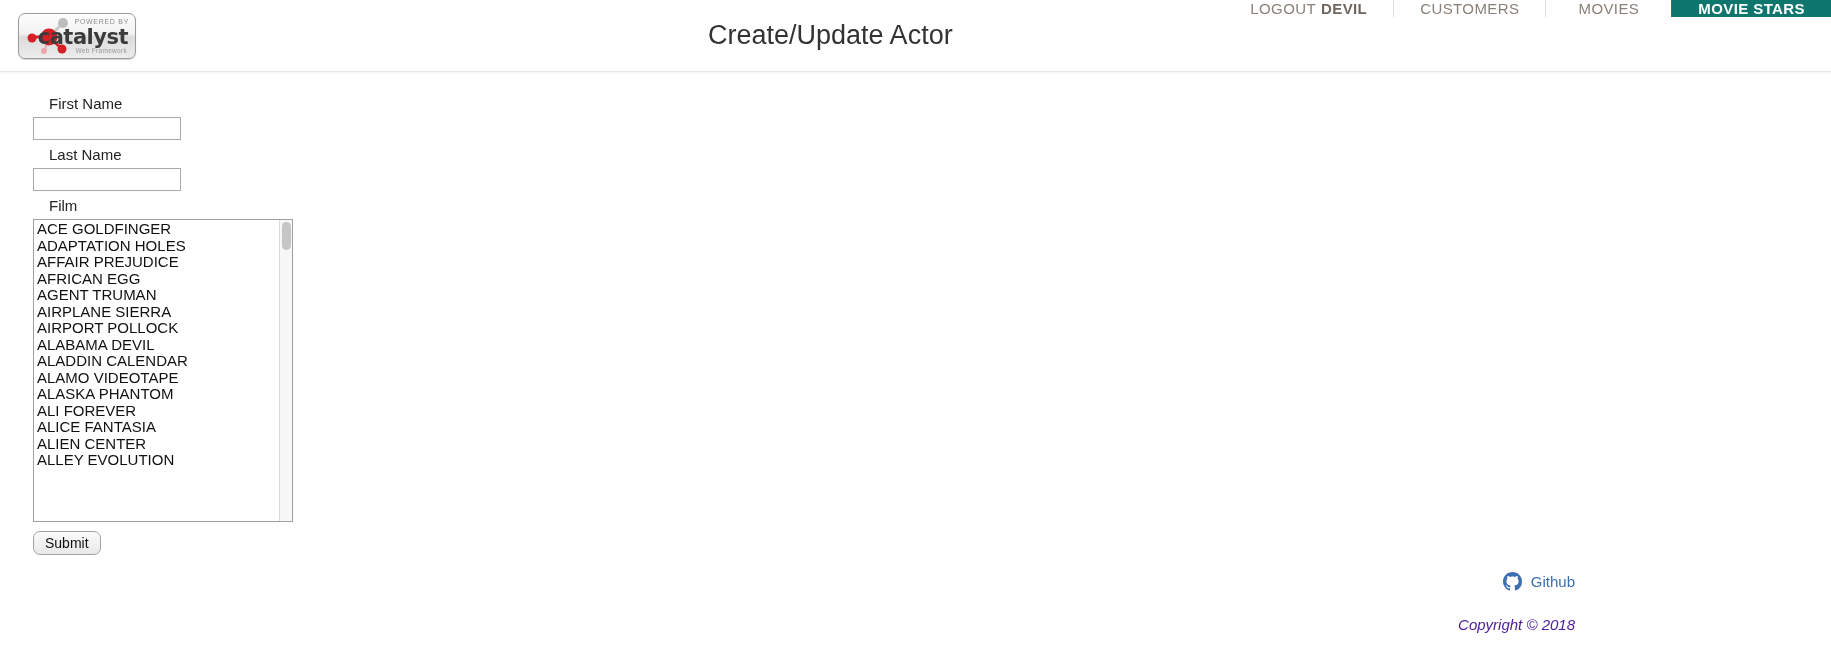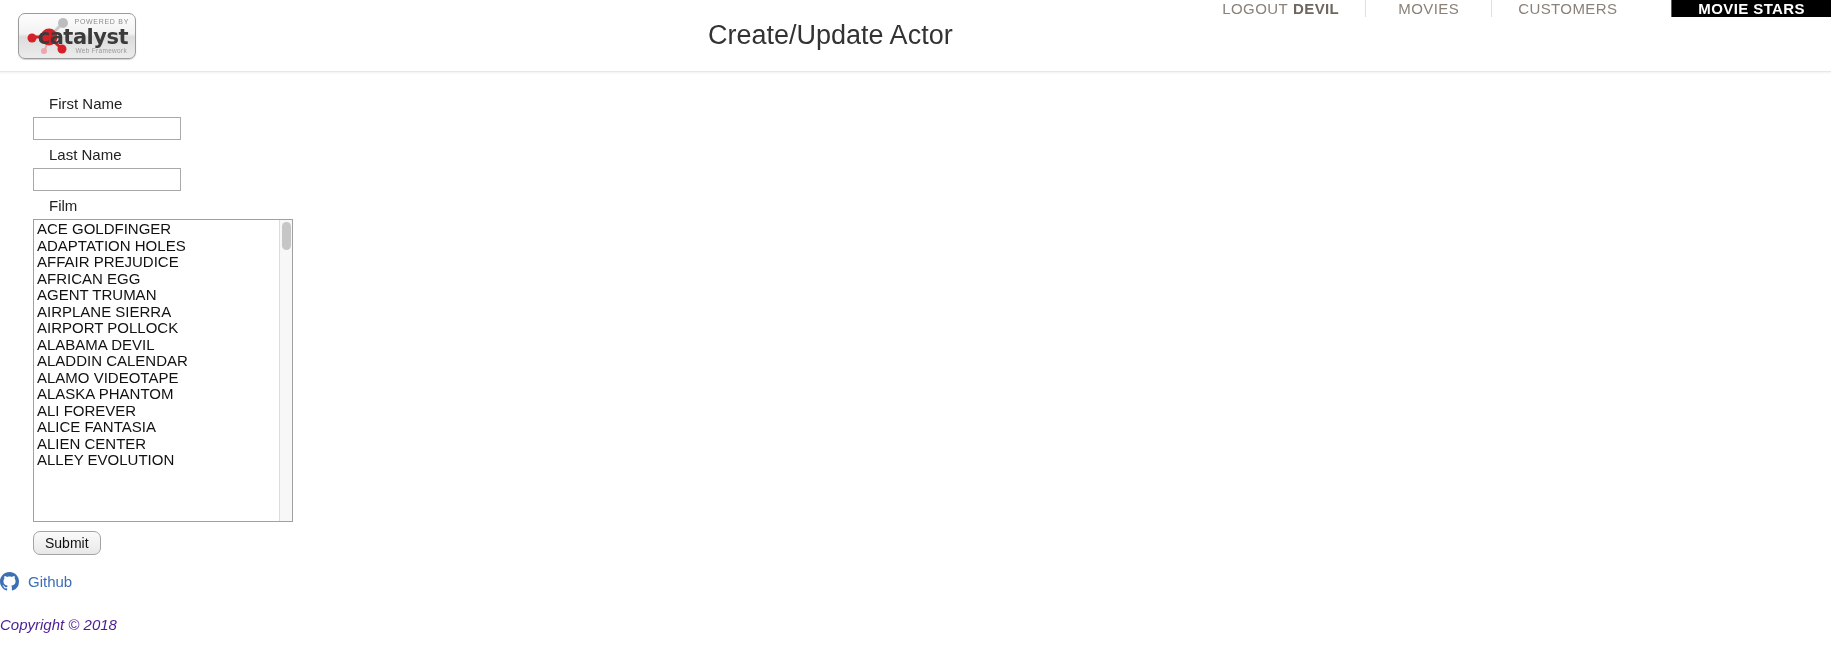--- a/index.html
+++ b/index.html
@@ -101,26 +101,25 @@
     border-left: 1px solid #dfdfdf;
     white-space: nowrap;
     cursor: pointer;
   }
   .nav-link.first { border-left: none; min-width: 162px; }
   .nav-link.logout { min-width: 160px; }
   .nav-link b { font-weight: bold; color: #6f675f; margin-left: 5px; }
   .nav-link.customers { min-width: 130px; }
   .nav-link.movies { min-width: 126px; }
   .nav-link.active {
-    background: #000000;
+    background: #0f766e;
     color: #ffffff;
     font-weight: bold;
     border-left: 1px solid #e8242e;
     min-width: 134px;
-    margin-left: 28px;
   }
 
   
   .content {
     padding: 22px 0 0 33px;
   }
   .field-label {
     font-size: 15px;
     color: #222222;
     line-height: 20px;
@@ -191,21 +190,21 @@
     border-radius: 7px;
     cursor: pointer;
   }
 
   
   .footer {
     position: absolute;
     left: 0;
     top: 572px;
     width: 1575px;
-    text-align: left;
+    text-align: right;
   }
   .gh-link {
     display: inline-flex;
     align-items: center;
     gap: 9px;
     color: #3d6fb4;
     font-size: 15px;
     text-decoration: none;
     cursor: pointer;
   }
@@ -243,22 +242,22 @@
 
   <div class="nav-title-wrap">
     <div class="nav-title">Create/Update Actor</div>
   </div>
 
   <div class="nav-links">
     <a class="nav-link first logout">
       <span>LOGOUT</span>
         <b>DEVIL</b>
     </a>
+    <a class="nav-link customers">CUSTOMERS</a>
     <a class="nav-link movies">MOVIES</a>
-    <a class="nav-link customers">CUSTOMERS</a>
     <a class="nav-link active">MOVIE STARS</a>
   </div>
 </div>
 
 <div class="content">
 
   <div class="field-label">First Name</div>
   <input class="text-input" type="text" value="" style="">
 
   <div class="field-label">Last Name</div>

